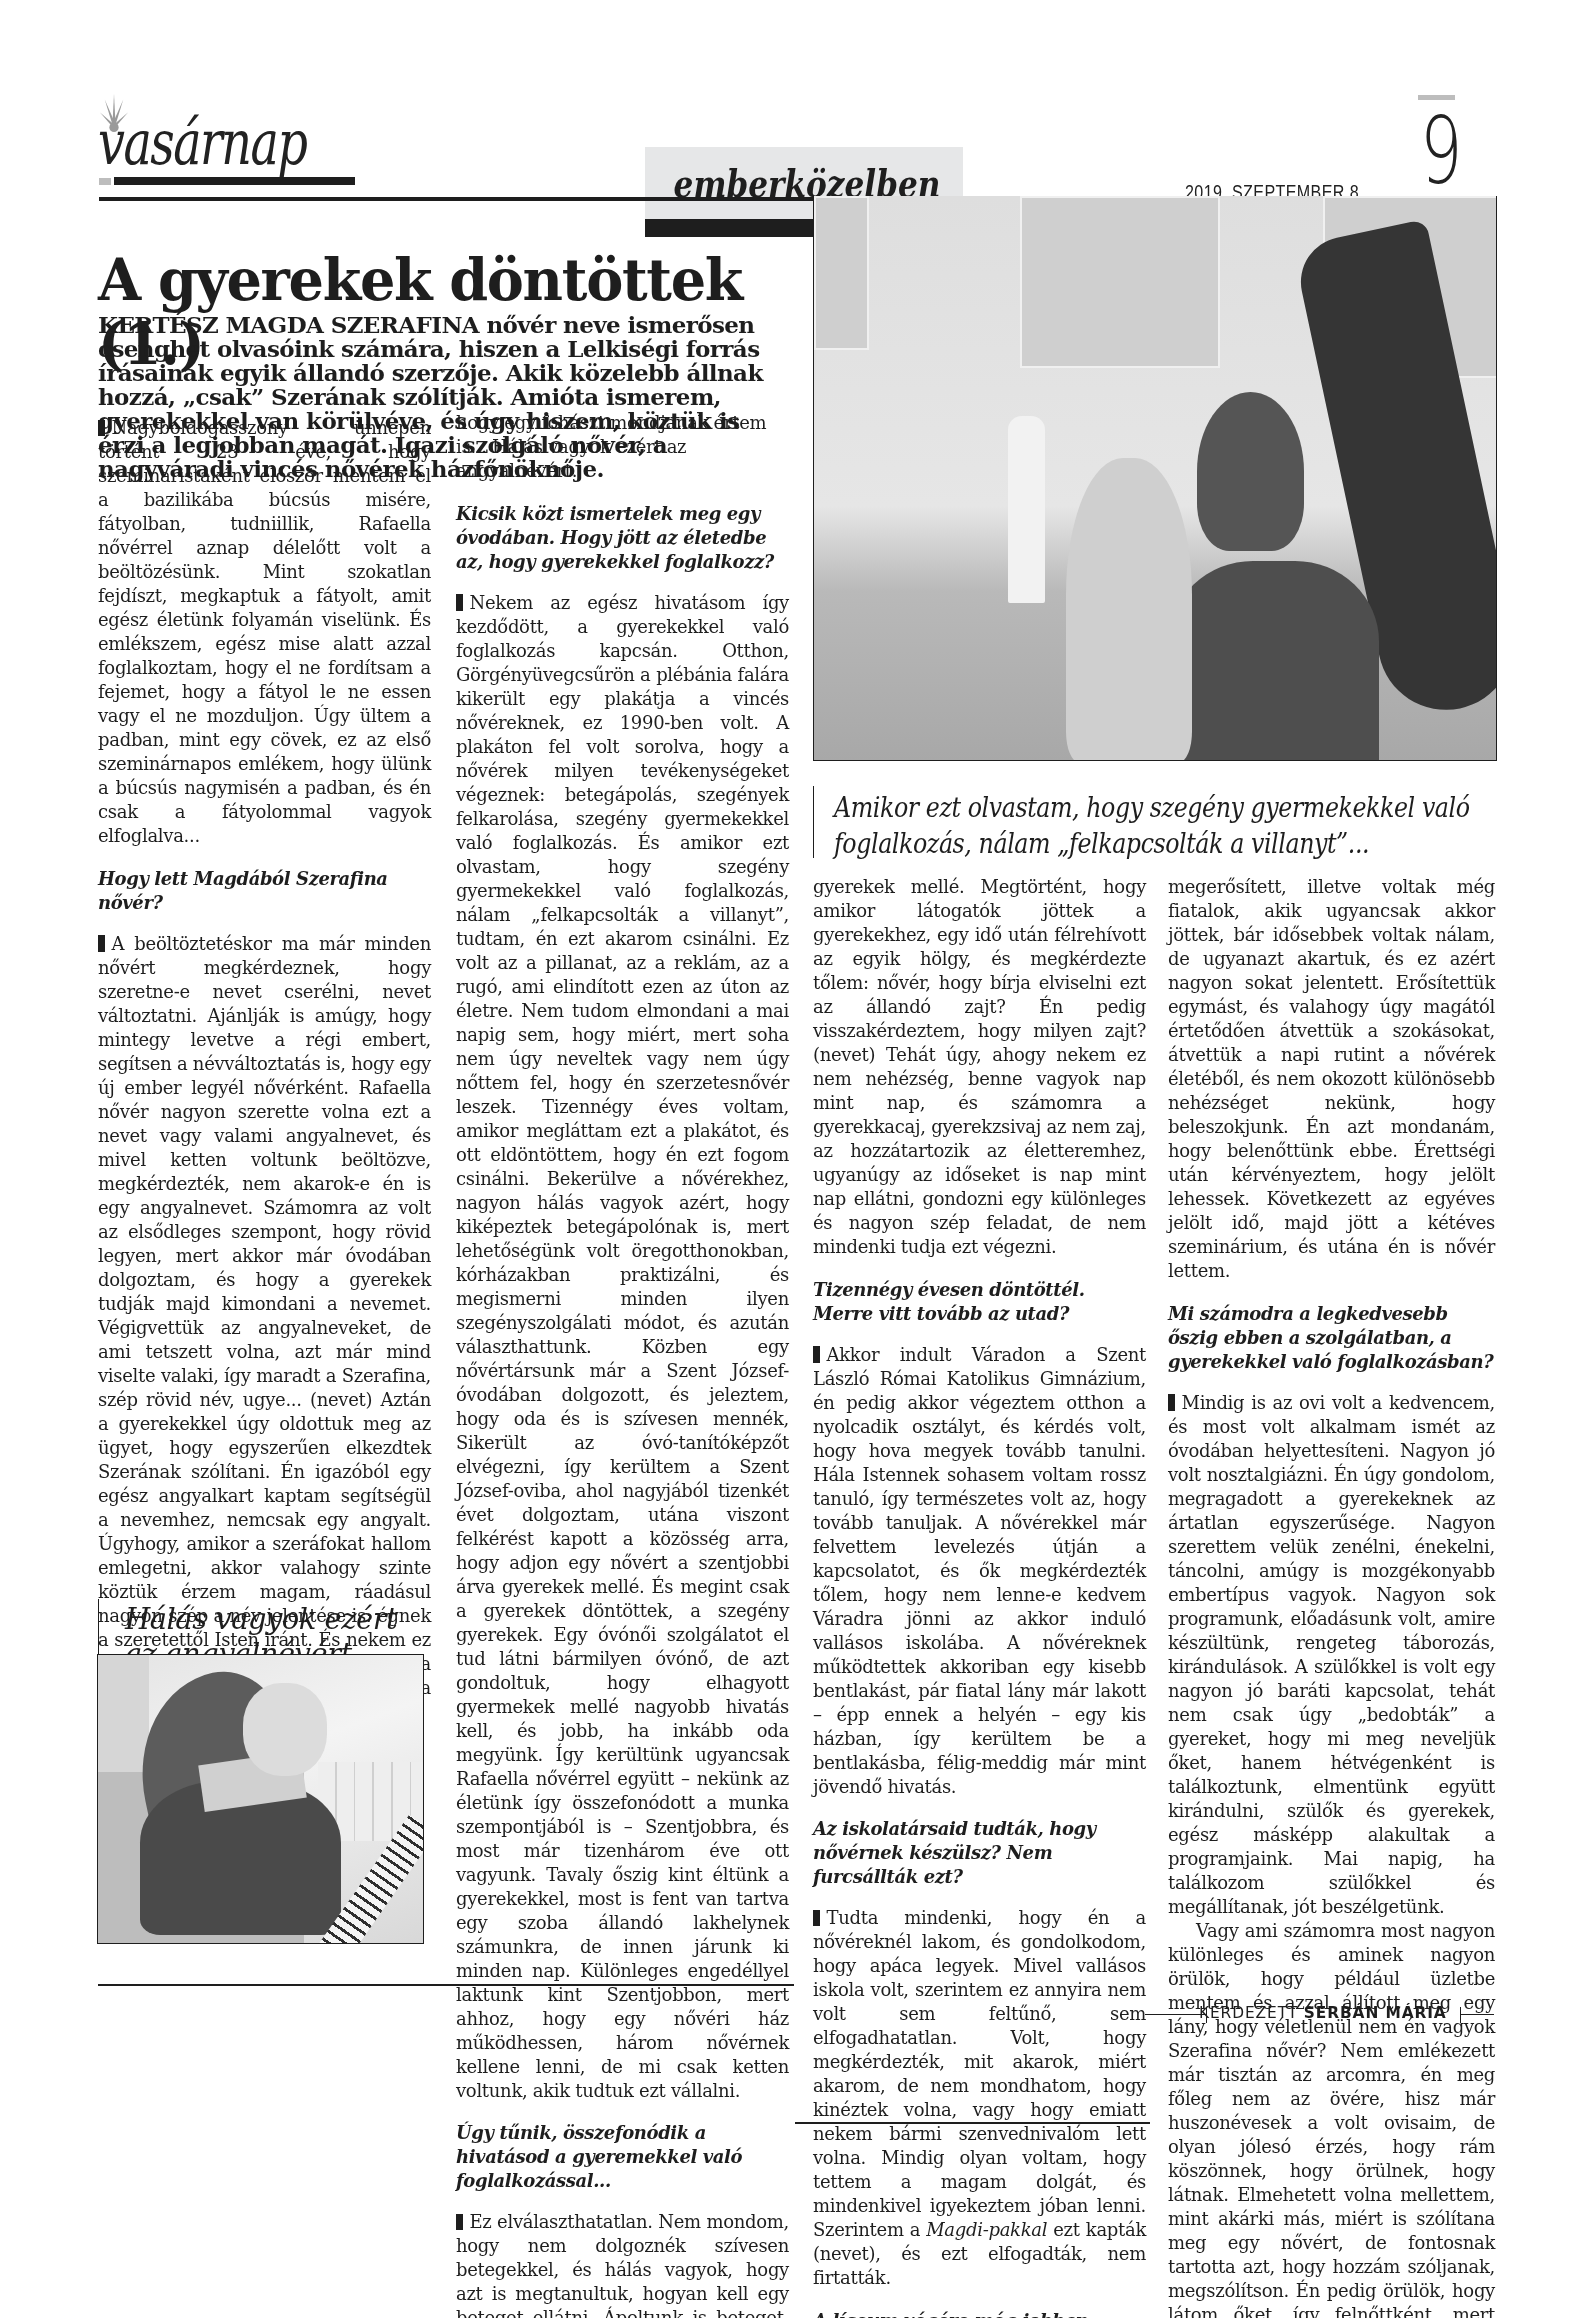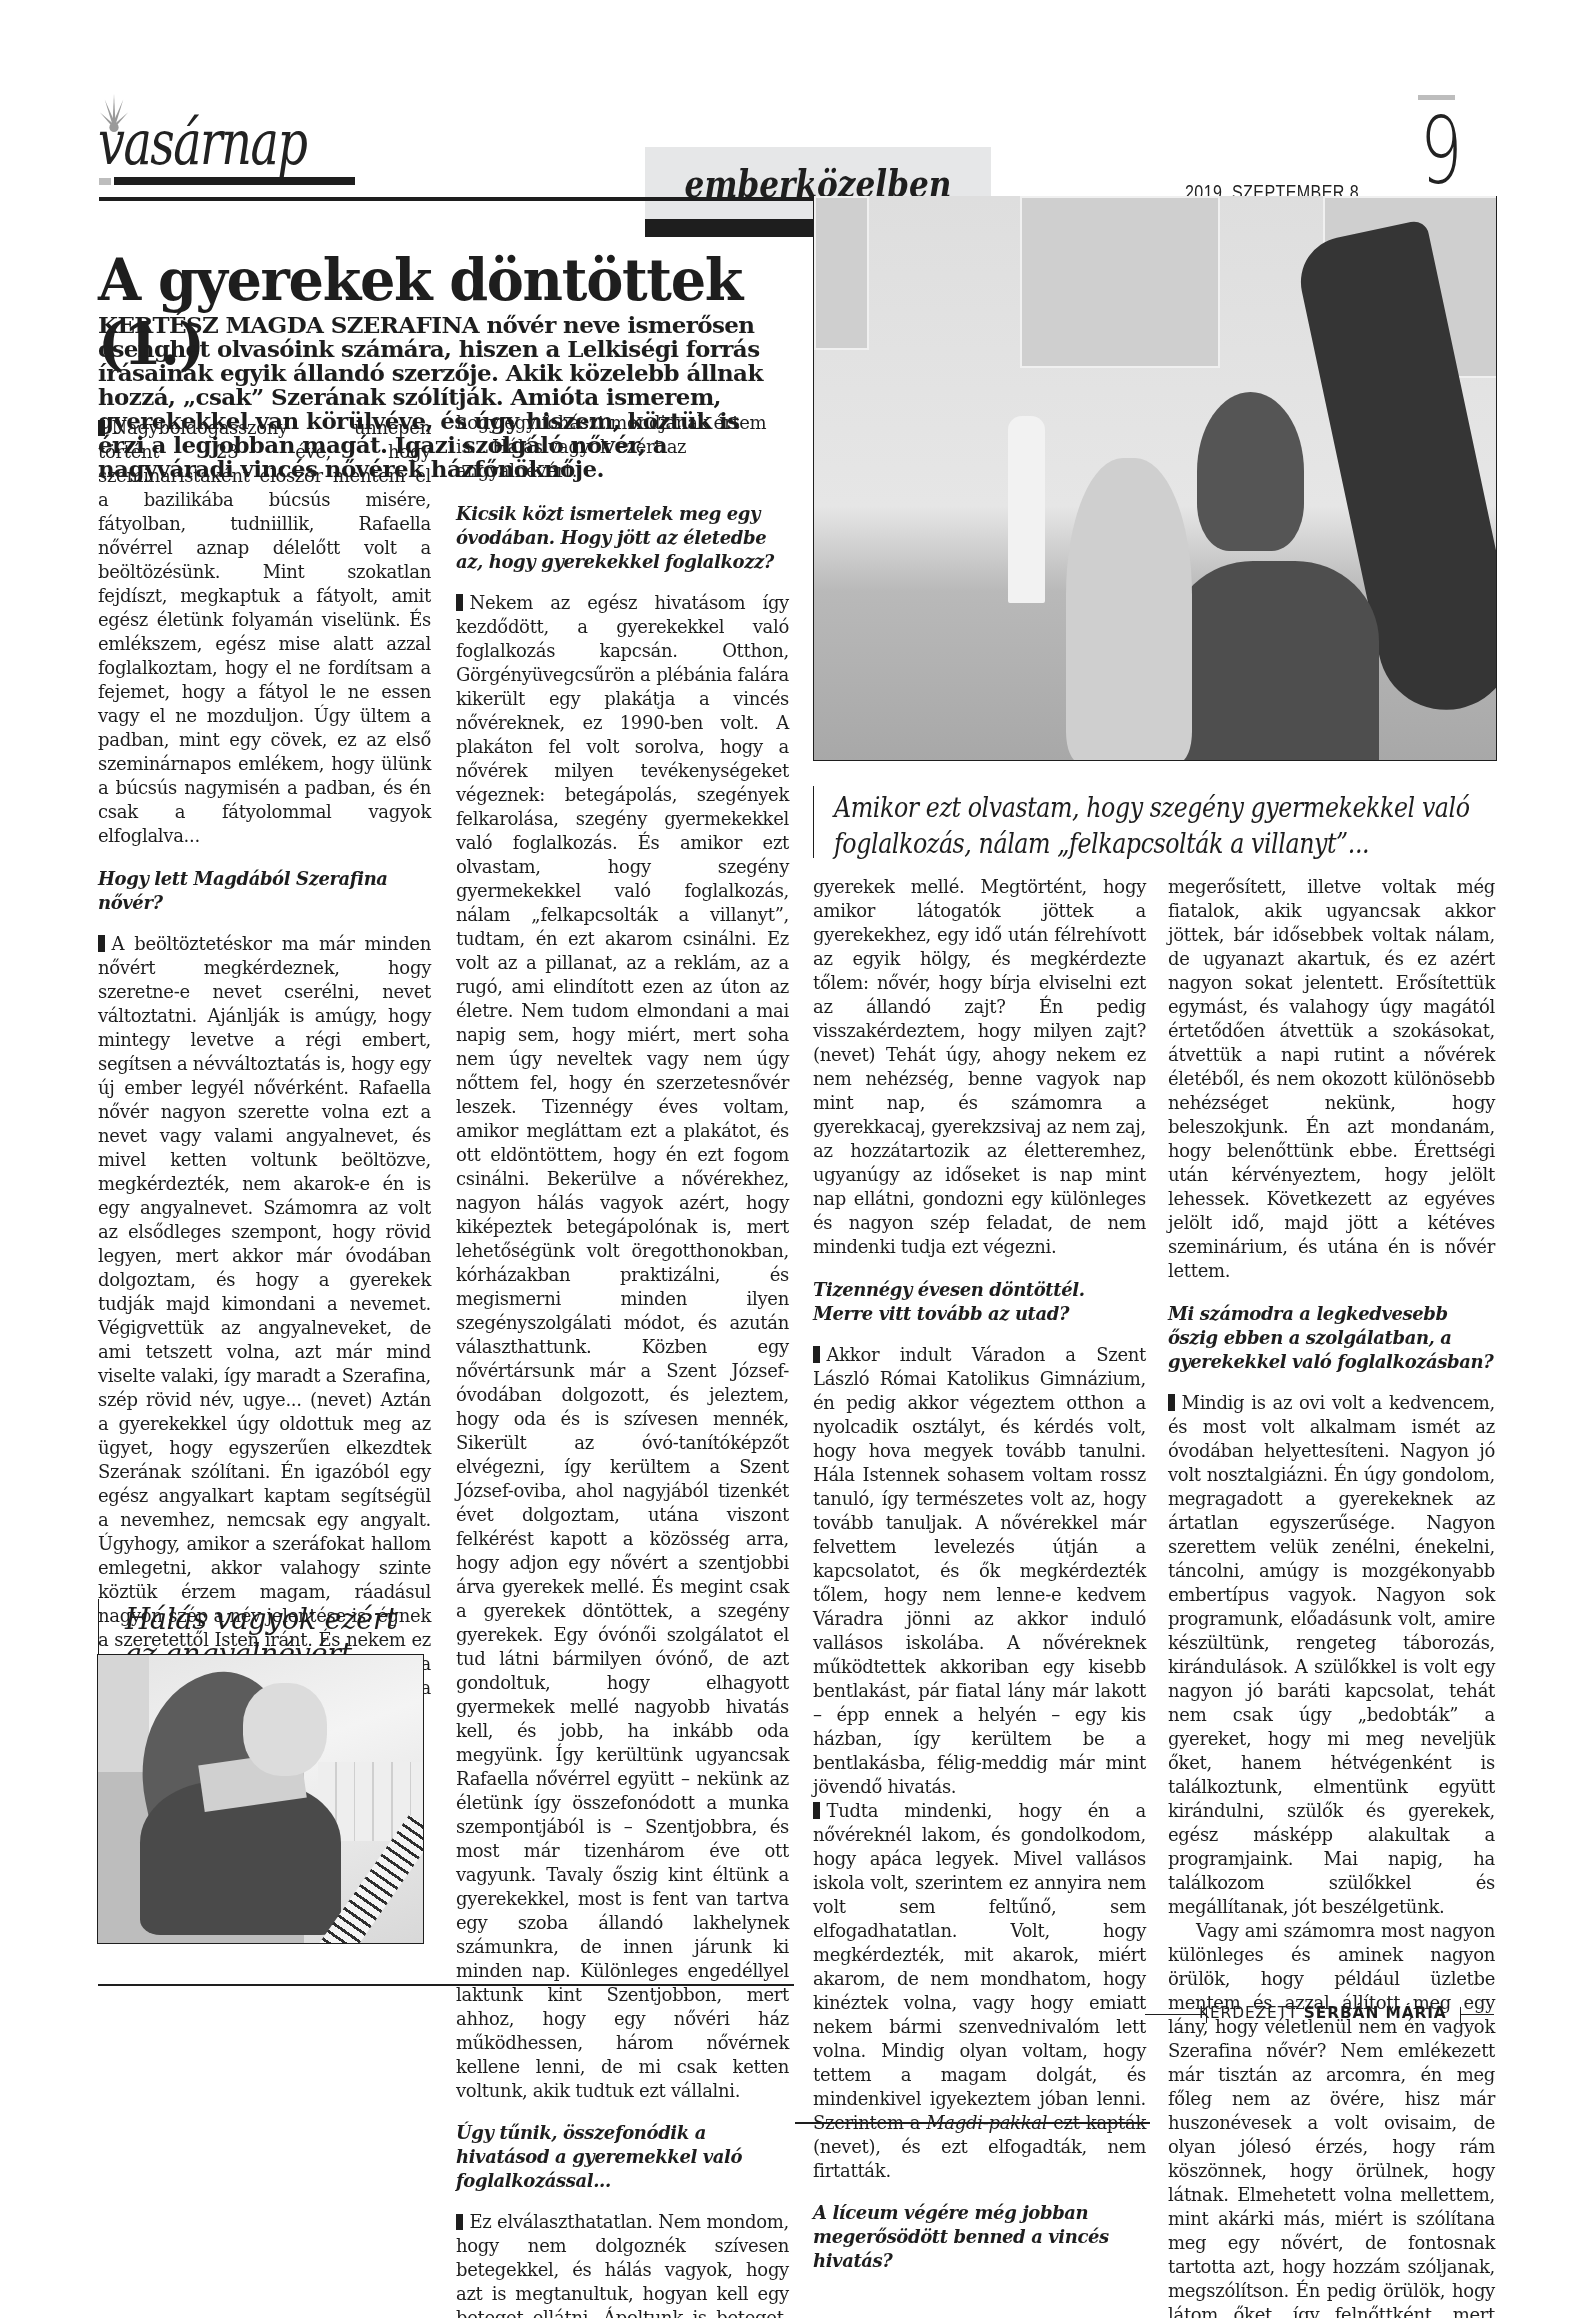--- a/index.html
+++ b/index.html
@@ -6,21 +6,21 @@
   body { width: 1595px; height: 2319px; position: relative; overflow: hidden; color: #1e1e1e; font-family: "DejaVu Serif", serif; }
 
   
   .masthead { position: absolute; left: 98px; top: 89px; width: 1397px; height: 107px; }
   .logo { position: absolute; left: 0; top: 4.7px; width: 262px; height: 93px; }
   .logo-star { position: absolute; left: 1.9px; top: 0; width: 28px; height: 51px; }
   .logo-text { position: absolute; left: 0; top: 18.7px; font-family: "DejaVu Serif", serif; font-style: italic; font-size: 61px; line-height: 1; letter-spacing: -1.9px; color: #222; transform: scaleX(0.78); transform-origin: left top; }
   .logo-bar-grey { position: absolute; left: 0.9px; top: 84px; width: 12px; height: 7.5px; background: #bdbdbd; }
   .logo-bar { position: absolute; left: 16px; top: 83px; width: 241px; height: 8.4px; background: #1e1e1e; }
 
-  .section-tab { position: absolute; left: 547px; top: 58px; width: 346px; height: 72px; background: #e6e7e8; }
+  .section-tab { position: absolute; left: 547px; top: 58px; width: 318px; height: 72px; background: #e6e7e8; }
   .section-tab-label { position: absolute; left: 0; right: 0; top: 14px; text-align: center; font-family: "DejaVu Serif", serif; font-weight: bold; font-style: italic; font-size: 38px; color: #1e1e1e; transform: scaleX(0.82); }
   .section-tab-bar { position: absolute; left: 0; right: 0; bottom: -18px; height: 18px; background: #1e1e1e; }
 
   .date { position: absolute; left: 1087px; top: 91px; font-family: "Liberation Sans Narrow", "Liberation Sans", sans-serif; font-size: 20.6px; color: #222; transform: scaleX(0.78); transform-origin: left top; letter-spacing: 0.5px; }
   .page-num-top { position: absolute; left: 1320px; top: 5.6px; width: 37px; height: 5.6px; background: #bdbdbd; }
   .page-num { position: absolute; left: 1322px; top: 16.4px; font-family: "DejaVu Sans", sans-serif; font-size: 93px; line-height: 1; font-weight: 300; color: #222; transform: scaleX(0.72); transform-origin: left top; }
   .page-num-bottom { position: absolute; left: 1320px; top: 139px; width: 37px; height: 5.6px; background: #bdbdbd; }
 
   .top-rule { position: absolute; left: 99px; top: 197px; width: 1397px; height: 3.7px; background: #1e1e1e; }
 
@@ -160,20 +160,21 @@
   <p class="q">Kicsik közt ismertelek meg egy óvodában. Hogy jött az életedbe az, hogy gyerekekkel foglalkozz?</p>
   <p class="a"><span class="sq"></span><span>Nekem az egész hivatásom így kezdődött, a gyerekekkel való foglalkozás kapcsán. Otthon, Görgényüvegcsűrön a plébánia falára kikerült egy plakátja a vincés nővéreknek, ez 1990-ben volt. A plakáton fel volt sorolva, hogy a nővérek milyen tevékenységeket végeznek: betegápolás, szegények felkarolása, szegény gyermekekkel való foglalkozás. És amikor ezt olvastam, hogy szegény gyermekekkel való foglalkozás, nálam „felkapcsolták a villanyt”, tudtam, én ezt akarom csinálni. Ez volt az a pillanat, az a reklám, az a rugó, ami elindított ezen az úton az életre. Nem tudom elmondani a mai napig sem, hogy miért, mert soha nem úgy neveltek vagy nem úgy nőttem fel, hogy én szerzetesnővér leszek. Tizennégy éves voltam, amikor megláttam ezt a plakátot, és ott eldöntöttem, hogy én ezt fogom csinálni. Bekerülve a nővérekhez, nagyon hálás vagyok azért, hogy kiképeztek betegápolónak is, mert lehetőségünk volt öregotthonokban, kórházakban praktizálni, és megismerni minden ilyen szegényszolgálati módot, és azután választhattunk. Közben egy nővértársunk már a Szent József-óvodában dolgozott, és jeleztem, hogy oda és is szívesen mennék, Sikerült az óvó-tanítóképzőt elvégezni, így kerültem a Szent József-oviba, ahol nagyjából tizenkét évet dolgoztam, utána viszont felkérést kapott a közösség arra, hogy adjon egy nővért a szentjobbi árva gyerekek mellé. És megint csak a gyerekek döntöttek, a szegény gyerekek. Egy óvónői szolgálatot el tud látni bármilyen óvónő, de azt gondoltuk, hogy elhagyott gyermekek mellé nagyobb hivatás kell, és jobb, ha inkább oda megyünk. Így kerültünk ugyancsak Rafaella nővérrel együtt – nekünk az életünk így összefonódott a munka szempontjából is – Szentjobbra, és most már tizenhárom éve ott vagyunk. Tavaly őszig kint éltünk a gyerekekkel, most is fent van tartva egy szoba állandó lakhelynek számunkra, de innen járunk ki minden nap. Különleges engedéllyel laktunk kint Szentjobbon, mert ahhoz, hogy egy nővéri ház működhessen, három nővérnek kellene lenni, de mi csak ketten voltunk, akik tudtuk ezt vállalni.</span></p>
   <p class="q">Úgy tűnik, összefonódik a hivatásod a gyeremekkel való foglalkozással...</p>
   <p class="a"><span class="sq"></span><span>Ez elválaszthatatlan. Nem mondom, hogy nem dolgoznék szívesen betegekkel, és hálás vagyok, hogy azt is megtanultuk, hogyan kell egy beteget ellátni. Ápoltunk is beteget, besegítünk a házban az idős nővérek gondozásában, viszont hivatásszerűen élni ezt, ehhez külön hivatás kell. Ezt szoktam mondani az itteni nővéreknek, akik az öregotthonban dolgoznak, hogy tisztelem és becsülöm őket és bennük a nagy erőt, amivel nap mint nap ezt a munkát el tudják végezni. Ehhez ugyanolyan külön hivatás kell, mint nekem a</span></p>
 </div>
 
 <div class="col col3">
   <p class="cont">gyerekek mellé. Megtörtént, hogy amikor látogatók jöttek a gyerekekhez, egy idő után félrehívott az egyik hölgy, és megkérdezte tőlem: nővér, hogy bírja elviselni ezt az állandó zajt? Én pedig visszakérdeztem, hogy milyen zajt? (nevet) Tehát úgy, ahogy nekem ez nem nehézség, benne vagyok nap mint nap, és számomra a gyerekkacaj, gyerekzsivaj az nem zaj, az hozzátartozik az életteremhez, ugyanúgy az időseket is nap mint nap ellátni, gondozni egy különleges és nagyon szép feladat, de nem mindenki tudja ezt végezni.</p>
   <p class="q">Tizennégy évesen döntöttél. Merre vitt tovább az utad?</p>
   <p class="a"><span class="sq"></span><span>Akkor indult Váradon a Szent László Római Katolikus Gimnázium, én pedig akkor végeztem otthon a nyolcadik osztályt, és kérdés volt, hogy hova megyek tovább tanulni. Hála Istennek sohasem voltam rossz tanuló, így természetes volt az, hogy tovább tanuljak. A nővérekkel már felvettem levelezés útján a kapcsolatot, és ők megkérdezték tőlem, hogy nem lenne-e kedvem Váradra jönni az akkor induló vallásos iskolába. A nővéreknek működtettek akkoriban egy kisebb bentlakást, pár fiatal lány már lakott – épp ennek a helyén – egy kis házban, így kerültem be a bentlakásba, félig-meddig már mint jövendő hivatás.</span></p>
+  <p class="q">Az iskolatársaid tudták, hogy nővérnek készülsz? Nem furcsállták ezt?</p>
   <p class="a"><span class="sq"></span><span>Tudta mindenki, hogy én a nővéreknél lakom, és gondolkodom, hogy apáca legyek. Mivel vallásos iskola volt, szerintem ez annyira nem volt sem feltűnő, sem elfogadhatatlan. Volt, hogy megkérdezték, mit akarok, miért akarom, de nem mondhatom, hogy kinéztek volna, vagy hogy emiatt nekem bármi szenvednivalóm lett volna. Mindig olyan voltam, hogy tettem a magam dolgát, és mindenkivel igyekeztem jóban lenni. Szerintem a </span><em>Magdi-pakkal</em><span> ezt kapták (nevet), és ezt elfogadták, nem firtatták.</span></p>
   <p class="q">A líceum végére még jobban megerősödött benned a vincés hivatás?</p>
 
 </div>
 
 <div class="bottom-rule-mid"></div>
 
 <div class="col col4">
   <p class="cont">megerősített, illetve voltak még fiatalok, akik ugyancsak akkor jöttek, bár idősebbek voltak nálam, de ugyanazt akartuk, és ez azért nagyon sokat jelentett. Erősítettük egymást, és valahogy úgy magától értetődően átvettük a szokásokat, átvettük a napi rutint a nővérek életéből, és nem okozott különösebb nehézséget nekünk, hogy beleszokjunk. Én azt mondanám, hogy belenőttünk ebbe. Érettségi után kérvényeztem, hogy jelölt lehessek. Következett az egyéves jelölt idő, majd jött a kétéves szeminárium, és utána én is nővér lettem.</p>
   <p class="q">Mi számodra a legkedvesebb őszig ebben a szolgálatban, a gyerekekkel való foglalkozásban?</p>

